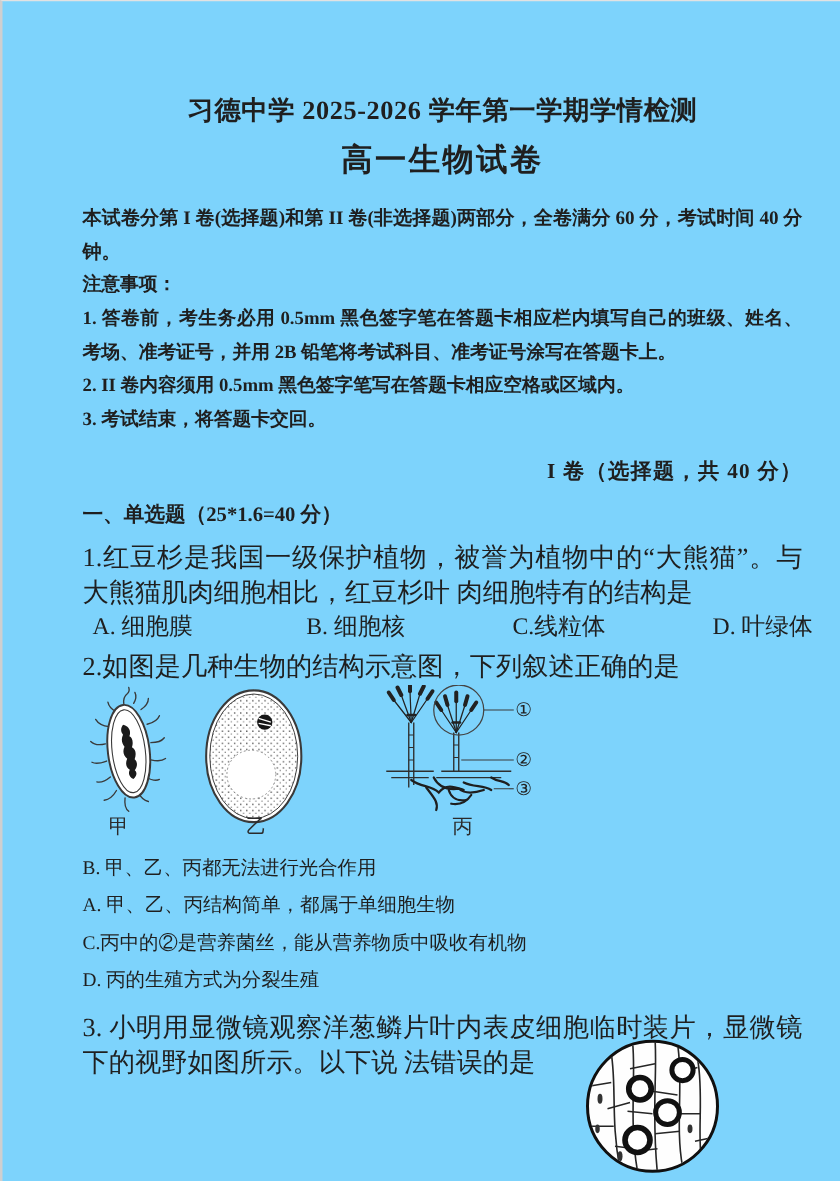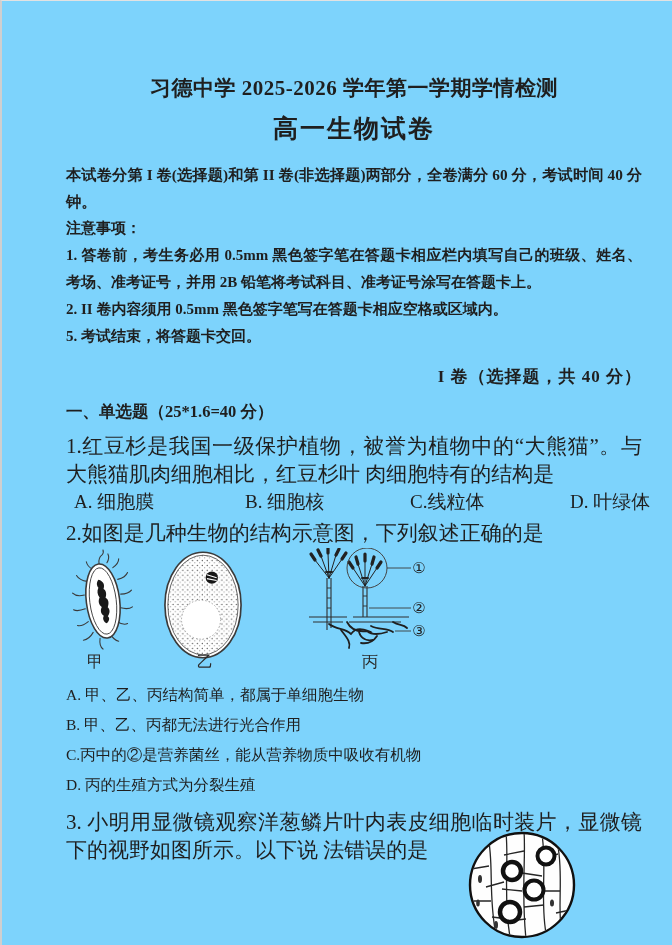--- a/index.html
+++ b/index.html
@@ -70,21 +70,21 @@
   <div class="content">
 
     <h1 class="title1">习德中学 2025-2026 学年第一学期学情检测</h1>
     <h2 class="title2">高一生物试卷</h2>
 
     <div class="intro">
       <p class="n1">本试卷分第 I 卷(选择题)和第 II 卷(非选择题)两部分，全卷满分 60 分，考试时间 40 分钟。</p>
       <p>注意事项：</p>
       <p>1. 答卷前，考生务必用 0.5mm 黑色签字笔在答题卡相应栏内填写自己的班级、姓名、考场、准考证号，并用 2B 铅笔将考试科目、准考证号涂写在答题卡上。</p>
       <p>2. II 卷内容须用 0.5mm 黑色签字笔写在答题卡相应空格或区域内。</p>
-      <p>5. 考试结束，将答题卡交回。</p>
+      <p>3. 考试结束，将答题卡交回。</p>
     </div>
 
     <h3 class="sec-title">I 卷（选择题，共 40 分）</h3>
     <h4 class="part-title">一、单选题（25*1.6=40 分）</h4>
 
     <p class="stem">1.红豆杉是我国一级保护植物，被誉为植物中的“大熊猫”。与大熊猫肌肉细胞相比，红豆杉叶 肉细胞特有的结构是</p>
     <div class="opt-row">
       <span class="opt-a">A. 细胞膜</span>
       <span class="opt-b">B. 细胞核</span>
       <span class="opt-c">C.线粒体</span>
@@ -194,22 +194,22 @@
         <text x="112" y="65" font-size="15" fill="#222222" text-anchor="middle">②</text>
         <text x="112" y="88" font-size="15" fill="#222222" text-anchor="middle">③</text>
       </svg>
 
       <span class="fig-label lbl-jia">甲</span>
       <span class="fig-label lbl-yi">乙</span>
       <span class="fig-label lbl-bing">丙</span>
     </div>
 
     <div class="optlines">
+      <p class="optline">B. 甲、乙、丙都无法进行光合作用</p>
       <p class="optline">A. 甲、乙、丙结构简单，都属于单细胞生物</p>
-      <p class="optline">B. 甲、乙、丙都无法进行光合作用</p>
       <p class="optline">C.丙中的②是营养菌丝，能从营养物质中吸收有机物</p>
       <p class="optline">D. 丙的生殖方式为分裂生殖</p>
     </div>
 
     <div class="q3-wrap">
       <p class="stem" style="margin-top:0;">3. 小明用显微镜观察洋葱鳞片叶内表皮细胞临时装片，显微镜下的视野如图所示。以下说 法错误的是</p>
 
       <svg class="micro" viewBox="0 0 112 112">
         <defs>
             <clipPath id="mv">

